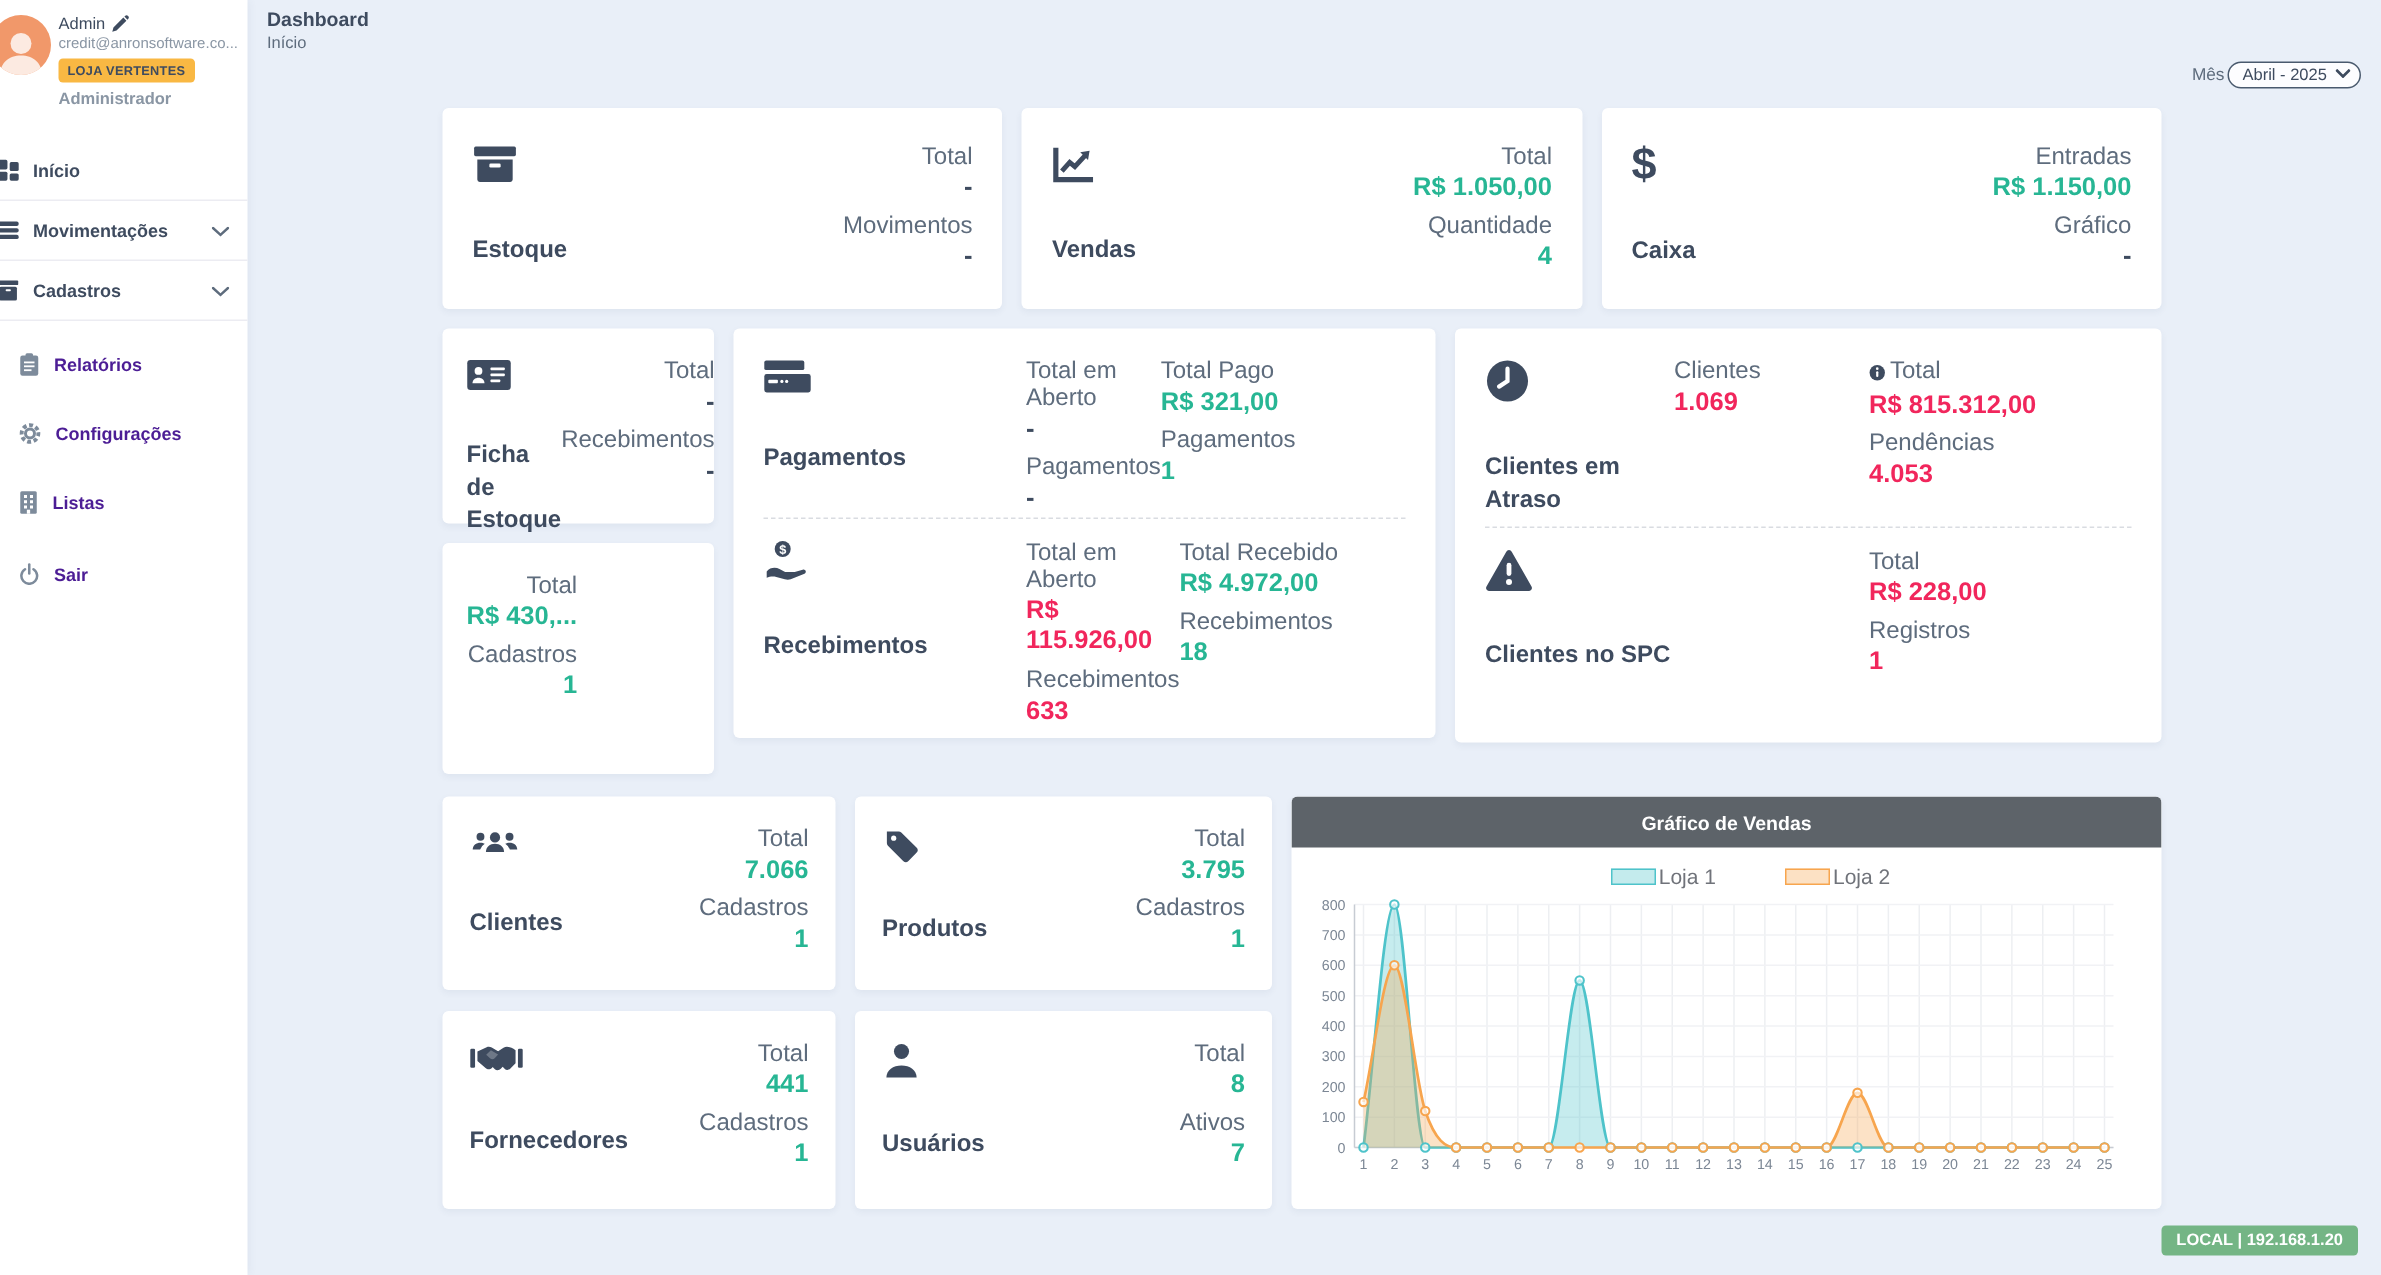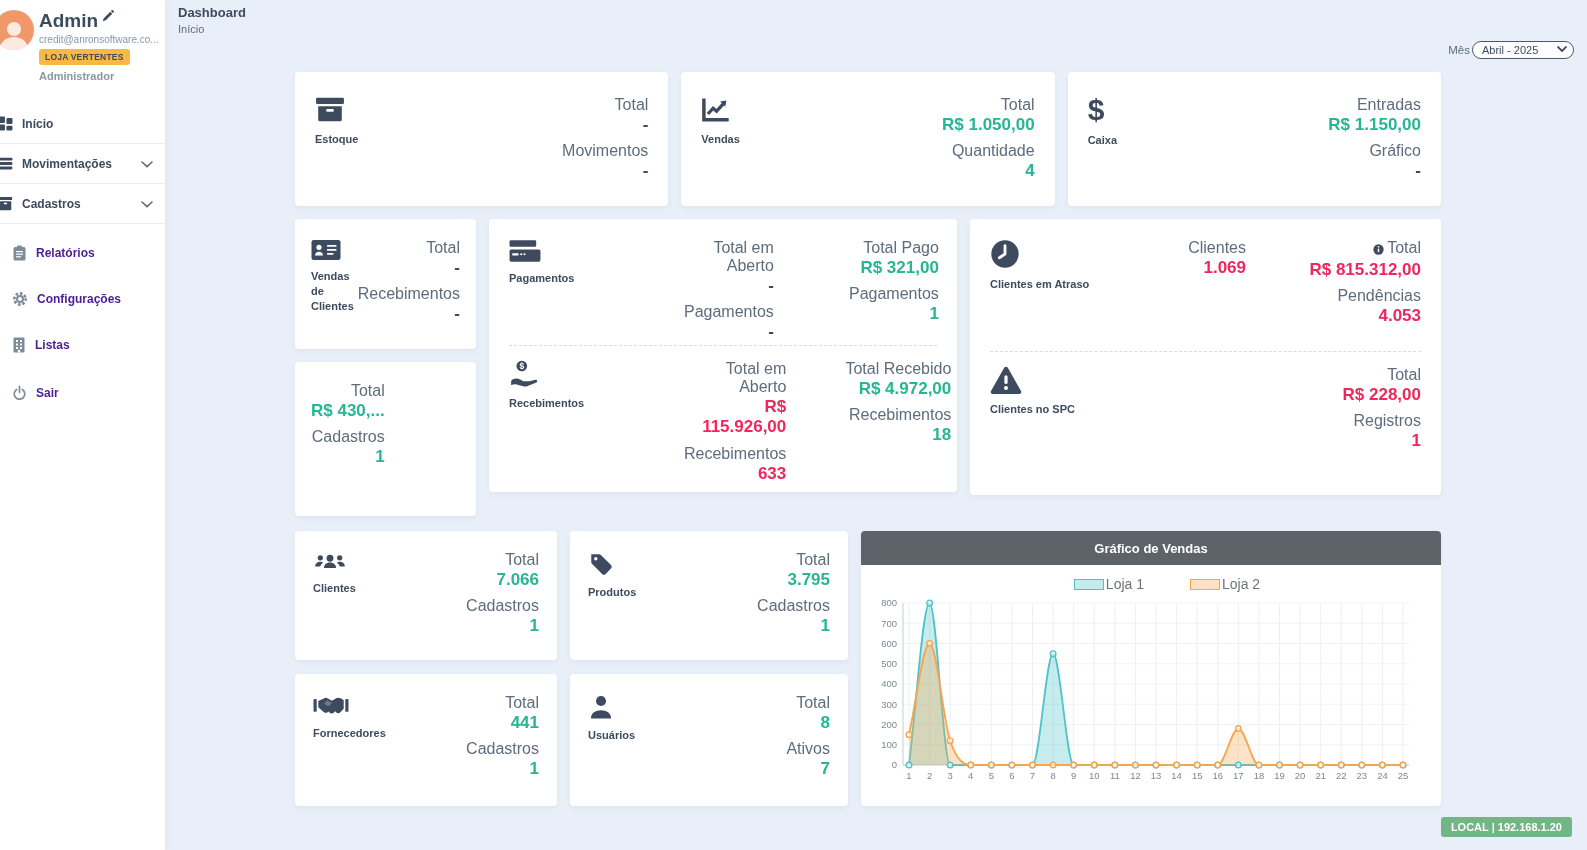--- a/index.html
+++ b/index.html
@@ -16,21 +16,21 @@
     background:#fff; z-index:5; padding:10px 0 0 0;
     box-shadow:0 0 6px rgba(60,80,110,.08);
   }
   .profile { display:flex; padding:0 6px 0 0; }
   .avatar {
     width:40px; height:40px; border-radius:50%; flex:none;
     background:var(--c-avatar,#f1986a);
     margin-left:-6px; display:flex; align-items:flex-end; justify-content:center; overflow:hidden;
   }
   .pinfo { margin-left:5px; min-width:0; }
-  .pname { font-size:19px; font-weight:bold; display:flex; align-items:flex-start; gap:4px; }
+  .pname { font-size:11px; font-weight:normal; display:flex; align-items:flex-start; gap:4px; }
   .pemail { font-size:10px; color:var(--c-muted,#8a96a4); margin-top:2px; white-space:nowrap; overflow:hidden; }
   .pbadge {
     display:inline-block; background:var(--c-badge,#f9b843); color:var(--c-dark,#3e4b5f);
     font-size:8.5px; font-weight:bold; padding:3px 6px; border-radius:3px; margin-top:4px; letter-spacing:.2px;
   }
   .prole { font-size:11px; font-weight:bold; color:var(--c-muted,#8a96a4); margin-top:5px; }
   nav { margin-top:22px; }
   .nav-item {
     display:flex; align-items:center; gap:9px; font-size:12px; cursor:pointer;
     color:var(--c-dark,#3e4b5f); font-weight:600;
@@ -45,21 +45,21 @@
   
   .main { position:absolute; left:165px; top:0; right:0; bottom:0; }
   .page-head { padding:5px 0 0 13px; }
   .page-title { font-size:13px; font-weight:bold; }
   .breadcrumb { font-size:11px; color:#5e6c7d; margin-top:3px; }
   .month-picker { position:absolute; top:40px; right:13px; display:flex; align-items:center; gap:2px; }
   .month-label { font-size:11.5px; color:#5e6c7d; }
   .select-wrap { position:relative; }
   .select-wrap select {
     appearance:none; -webkit-appearance:none;
-    width:102px; height:18px; border:1px solid #4a5a6e; border-radius:9px;
+    width:89px; height:18px; border:1px solid #4a5a6e; border-radius:9px;
     font-family:"Liberation Sans",sans-serif; font-size:11px; color:var(--c-dark,#3e4b5f);
     padding:0 18px 0 9px; background:#fdfdff; outline:none;
   }
   .select-wrap svg { position:absolute; right:7px; top:6px; pointer-events:none; }
   
   .content { position:absolute; left:130px; right:146px; top:72px; }
   .row1 { display:flex; gap:13px; }
   .row1 .card { flex:1; height:134px; }
   .row2 { display:flex; gap:13px; margin-top:13px; height:297px; align-items:flex-start; }
   .col-mini { width:181px; flex:none; display:flex; flex-direction:column; gap:13px; }
@@ -72,36 +72,36 @@
     grid-template-columns:262px 278px 1fr; grid-template-rows:129px 132px;
   }
   .chart-card { grid-column:3; grid-row:1 / span 2; }
   
   .card {
     background:#fff; border-radius:4px; box-shadow:0 2px 5px rgba(50,70,100,.06);
     padding:24px 20px; display:flex; justify-content:space-between;
   }
   .card-left { display:flex; flex-direction:column; }
   .cicon { color:var(--c-dark,#3e4b5f); display:flex; }
-  .ctitle { font-size:11px; font-weight:bold; margin-top:8px; line-height:1.35; }
+  .ctitle { font-size:16px; font-weight:bold; margin-top:32px; line-height:1.35; }
   .card-stats { text-align:right; }
   .stat + .stat { margin-top:7px; }
   .slabel { font-size:16px; color:var(--c-label,#5e6c7d); }
   .slabel .iico { vertical-align:-2px; margin-right:3px; }
   .sval { font-size:17px; font-weight:bold; margin-top:1px; line-height:1.2; }
   .sval.green { color:var(--c-green,#27b694); }
   .sval.red { color:var(--c-red,#f1265c); }
   .sval.dark { color:var(--c-dark,#3e4b5f); }
   .mini .ctitle { max-width:80px; }
   .card-listas .ctitle { max-width:56px; overflow-wrap:anywhere; }
   
   .card.split { flex-direction:column; justify-content:flex-start; padding:20px 20px; }
   .split-section { display:grid; grid-template-columns:175px 1fr 165px; flex:1; }
   .card-atraso .split-section { grid-template-columns:1fr 130px 175px; }
-  .split-section .scol { text-align:right; }
+  .split-section .scol { text-align:left; }
   .dashed { border-top:1px dashed #d9dce1; margin:2px 0 14px 0; }
   
   .chart-card { background:#fff; border-radius:4px; box-shadow:0 2px 5px rgba(50,70,100,.06); display:flex; flex-direction:column; overflow:hidden; }
   .chart-header {
     background:var(--c-chart-header,#5d6369); color:#fff; font-size:13px; font-weight:bold;
     height:34px; display:flex; align-items:center; justify-content:center; flex:none;
   }
   .chart-body { flex:1; padding:10px 8px 4px; display:flex; flex-direction:column; }
   .chart-legend { display:flex; justify-content:center; gap:14px; height:18px; align-items:center; }
   .legend-item { display:flex; align-items:center; gap:2px; font-size:14px; color:#70737a; cursor:pointer;margin-left:32px; }
@@ -341,21 +341,21 @@
                   <rect x="0.5" y="1" width="29" height="20" rx="2.2" fill="currentColor"></rect>
                   <circle cx="8" cy="8.3" r="2.6" fill="#fff"></circle>
                   <path d="M4 16.5c0-2.3 1.8-3.7 4-3.7s4 1.4 4 3.7z" fill="#fff"></path>
                   <g fill="#fff">
                     <rect x="16" y="6" width="9.5" height="1.8" rx="0.5"></rect>
                     <rect x="16" y="10" width="9.5" height="1.8" rx="0.5"></rect>
                     <rect x="16" y="14" width="6.5" height="1.8" rx="0.5"></rect>
                   </g>
                 </svg>
             </span>
-            <div class="ctitle">Vendas de Clientes</div>
+            <div class="ctitle">Ficha de Estoque</div>
           </div>
           <div class="card-stats">
             <div class="stat">
                 <div class="slabel">Total</div>
                 <div class="sval dark">-</div>
               </div>
             <div class="stat">
                 <div class="slabel">Recebimentos</div>
                 <div class="sval dark">-</div>
               </div>

